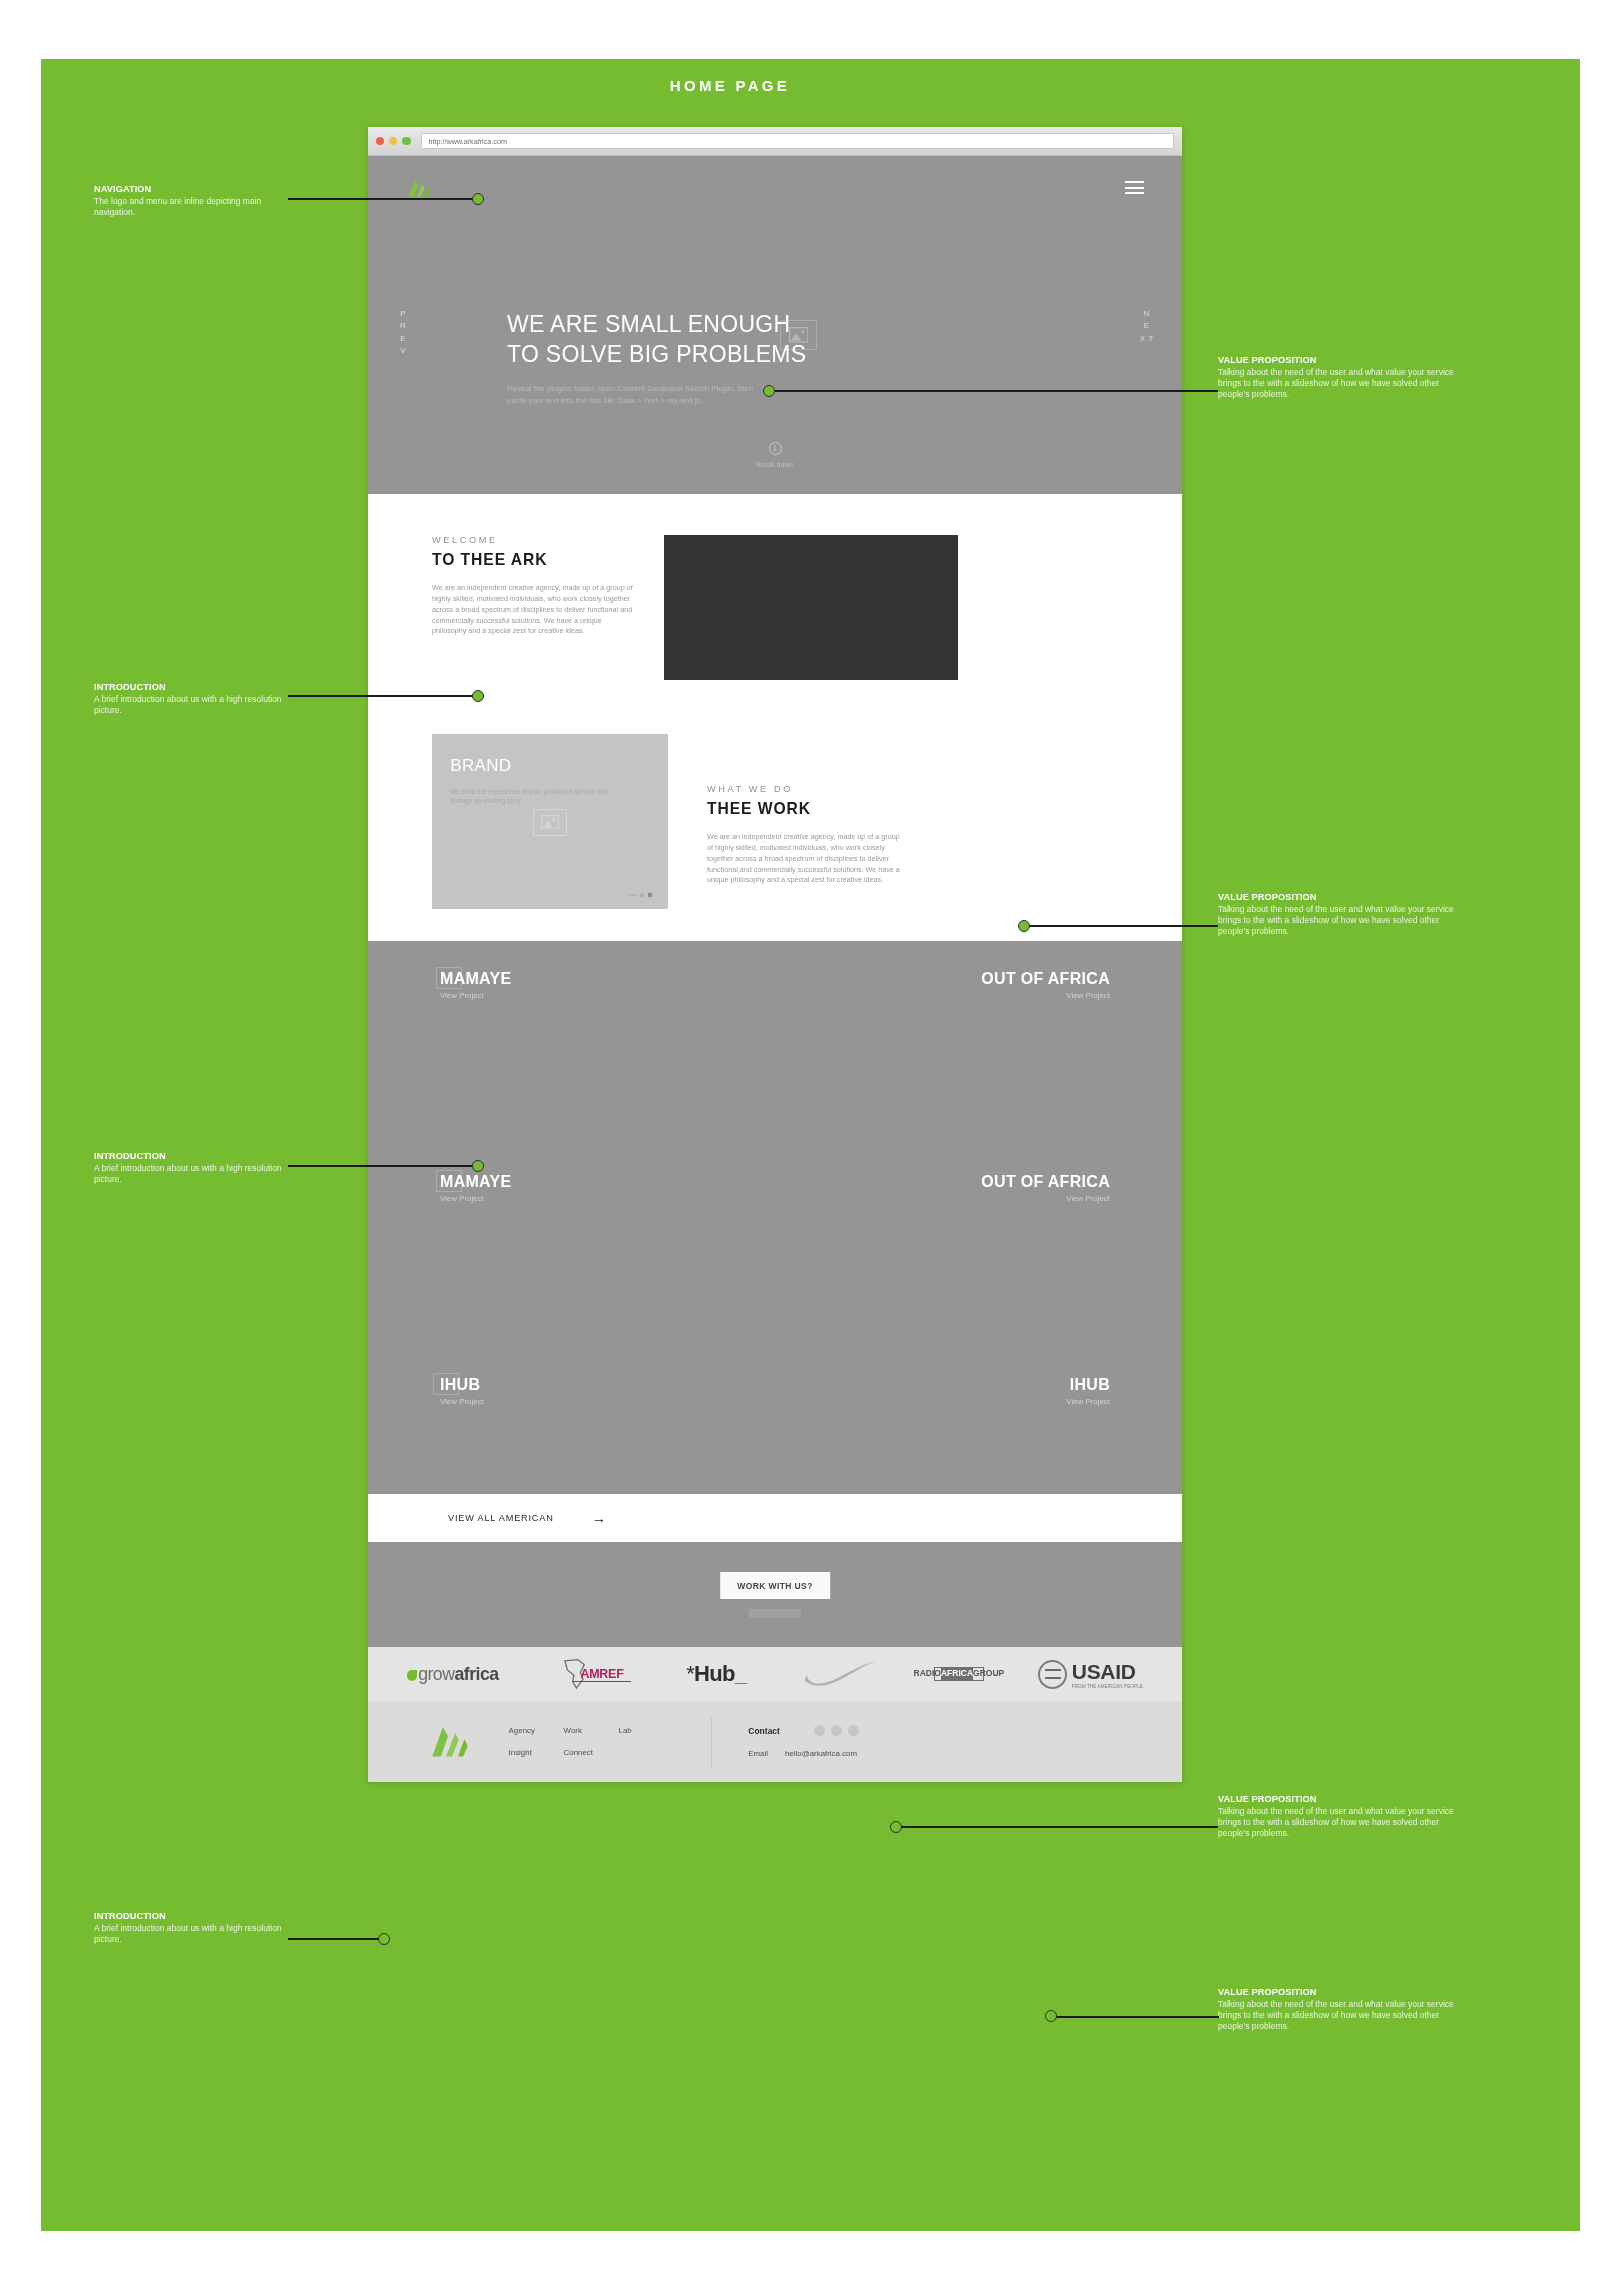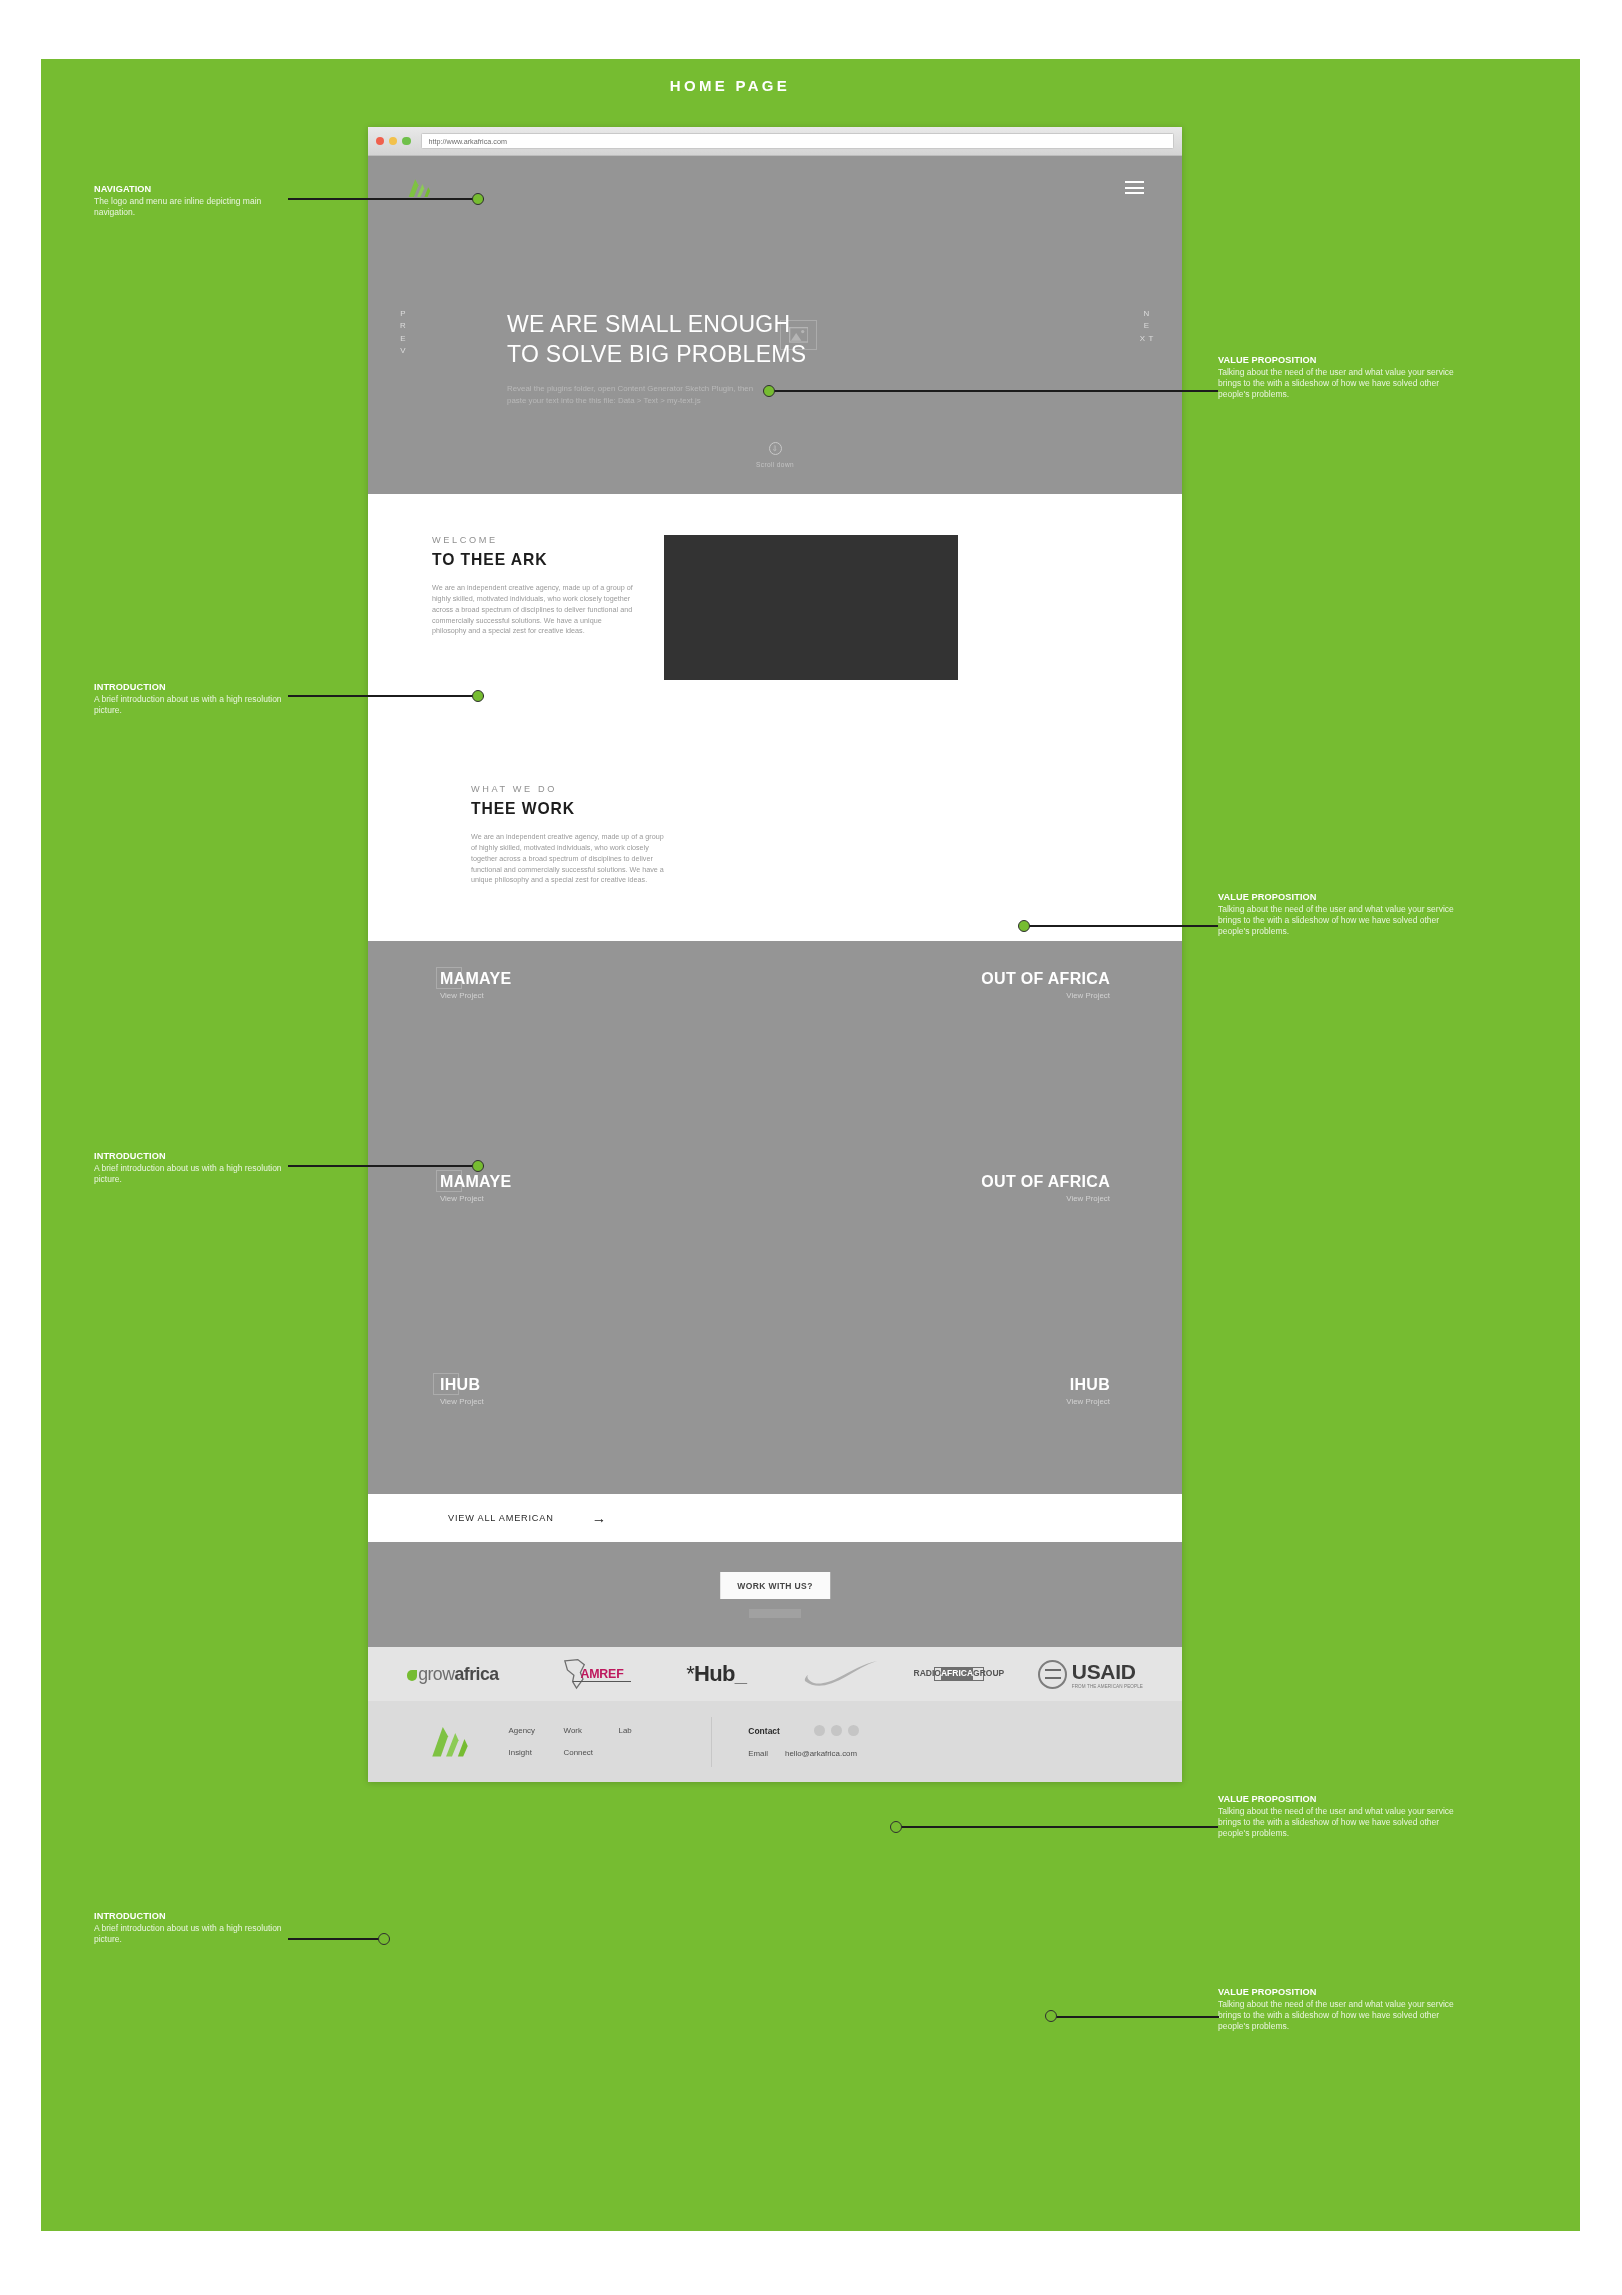--- a/index.html
+++ b/index.html
@@ -504,20 +504,36 @@
         <div class="welcome-text">
           <div class="eyebrow">WELCOME</div>
           <div class="sec-title">TO THEE ARK</div>
           <div class="body-copy">We are an independent creative agency, made up of a group of highly skilled, motivated individuals, who work closely together across a broad spectrum of disciplines to deliver functional and commercially successful solutions. We have a unique philosophy and a special zest for creative ideas.</div>
         </div>
         <div class="welcome-img"></div>
       </div>
     </div>
 
     <div class="whatwedo">
+      <div class="brand-card">
+        <div class="brand-title">BRAND</div>
+        <div class="brand-sub">We build the experience of your product or service told through an exciting story</div>
+        <span class="ph-icon brand-ph">
+          <svg width="18.3" height="14.4" viewBox="0 0 30 24">
+              <rect x="1" y="1" width="28" height="22" fill="none" stroke="#ffffff" stroke-width="2"></rect>
+              <circle cx="21" cy="7" r="2.5" fill="#ffffff"></circle>
+              <path d="M3 21 L11 9 L19 21 Z" fill="#ffffff"></path>
+            </svg>
+        </span>
+        <div class="brand-dots">
+          <span class="bdot dash"></span>
+          <span class="bdot"></span>
+          <span class="bdot on"></span>
+        </div>
+      </div>
       <div class="work-text">
         <div class="eyebrow">WHAT WE DO</div>
         <div class="sec-title">THEE WORK</div>
         <div class="body-copy">We are an independent creative agency, made up of a group of highly skilled, motivated individuals, who work closely together across a broad spectrum of disciplines to deliver functional and commercially successful solutions. We have a unique philosophy and a special zest for creative ideas.</div>
       </div>
     </div>
 
     <div class="projects">
 
       <div class="proj-row">

